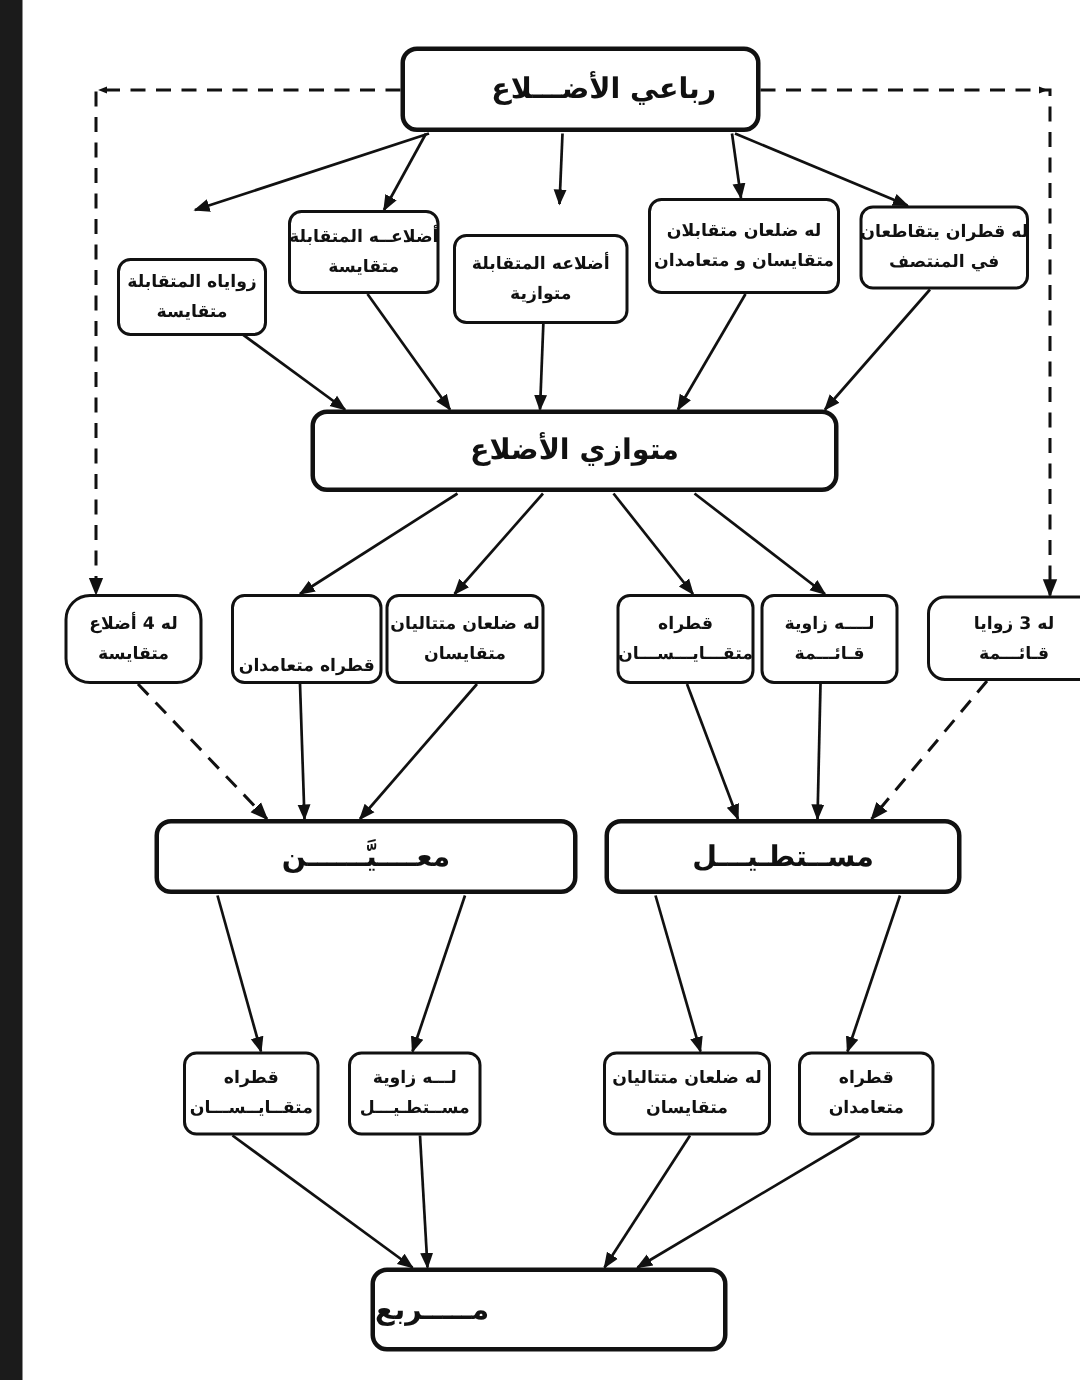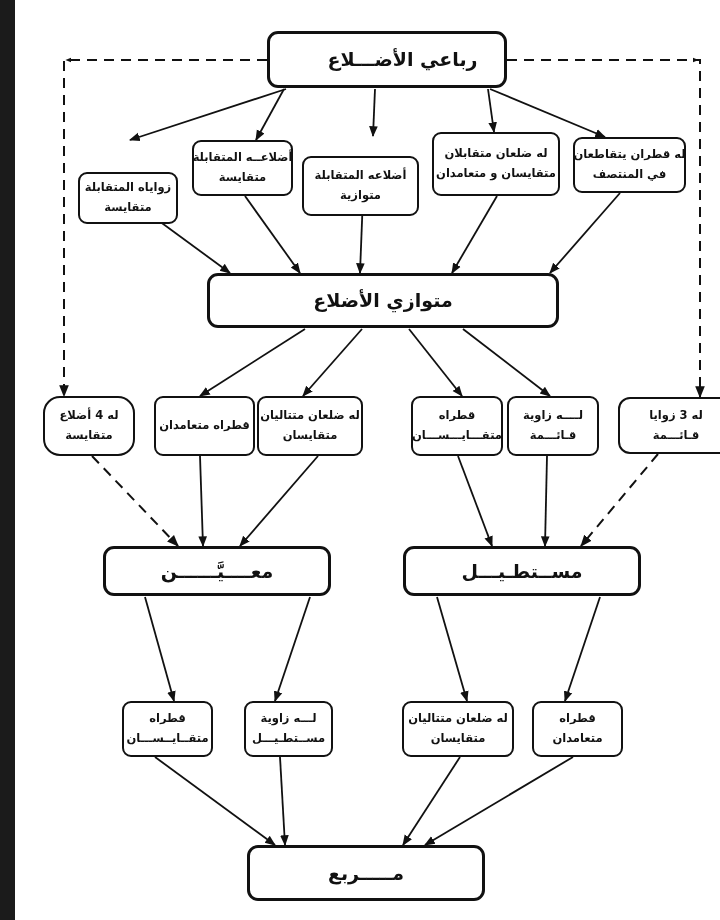--- a/index.html
+++ b/index.html
@@ -96,59 +96,59 @@
   </div>
 
 <div class="node main" id="n-parallelogram" style="left:207px;top:273px;width:352px;height:55px;justify-content:center;">
     <span class="line">متوازي الأضلاع</span>
   </div>
 
 <div class="node" id="n-l1" style="left:43px;top:396px;width:92px;height:60px;border-radius:17px;">
     <span class="line">له 4 أضلاع</span>
     <span class="line">متقايسة</span>
   </div>
-<div class="node" id="n-l2" style="left:154px;top:396px;width:101px;height:60px;">
+<div class="node" id="n-l2" style="left:154px;top:396px;width:101px;height:60px;justify-content:flex-end;">
     <span class="line">قطراه متعامدان</span>
   </div>
 <div class="node" id="n-l3" style="left:257px;top:396px;width:106px;height:60px;">
     <span class="line">له ضلعان متتاليان</span>
     <span class="line">متقايسان</span>
   </div>
 <div class="node" id="n-r1" style="left:411px;top:396px;width:92px;height:60px;">
     <span class="line">قطراه</span>
     <span class="line">متقـــايـــســـان</span>
   </div>
 <div class="node" id="n-r2" style="left:507px;top:396px;width:92px;height:60px;">
     <span class="line">لــــه زاوية</span>
     <span class="line">قـائـــمة</span>
   </div>
 <div class="node" id="n-r3" style="left:618px;top:397px;width:116px;height:57px;border-radius:12px;">
     <span class="line">له 3 زوايا</span>
     <span class="line">قـائـــمة</span>
   </div>
 
-<div class="node main" id="n-rhombus" style="left:103px;top:546px;width:228px;height:50px;">
+<div class="node main" id="n-rhombus" style="left:103px;top:546px;width:282px;height:50px;">
     <span class="line">معــــيَّــــــن</span>
   </div>
 <div class="node main" id="n-rectangle" style="left:403px;top:546px;width:238px;height:50px;">
     <span class="line">مســتطـيـــل</span>
   </div>
 
 <div class="node" id="n-s1" style="left:122px;top:701px;width:91px;height:56px;">
     <span class="line">قطراه</span>
     <span class="line">متقــايــســـان</span>
   </div>
-<div class="node" id="n-s2" style="left:232px;top:701px;width:89px;height:56px;margin-left:12px;">
+<div class="node" id="n-s2" style="left:232px;top:701px;width:89px;height:56px;">
     <span class="line">لـــه زاوية</span>
     <span class="line">مســتطـيـــل</span>
   </div>
 <div class="node" id="n-s3" style="left:402px;top:701px;width:112px;height:56px;">
     <span class="line">له ضلعان متتاليان</span>
     <span class="line">متقايسان</span>
   </div>
 <div class="node" id="n-s4" style="left:532px;top:701px;width:91px;height:56px;">
     <span class="line">قطراه</span>
     <span class="line">متعامدان</span>
   </div>
 
-<div class="node main" id="n-square" style="left:247px;top:845px;width:238px;height:56px;">
+<div class="node main" id="n-square" style="left:247px;top:845px;width:238px;height:56px;align-items:flex-end;">
     <span class="line">مـــــربع</span>
   </div>
 
 </body></html>

